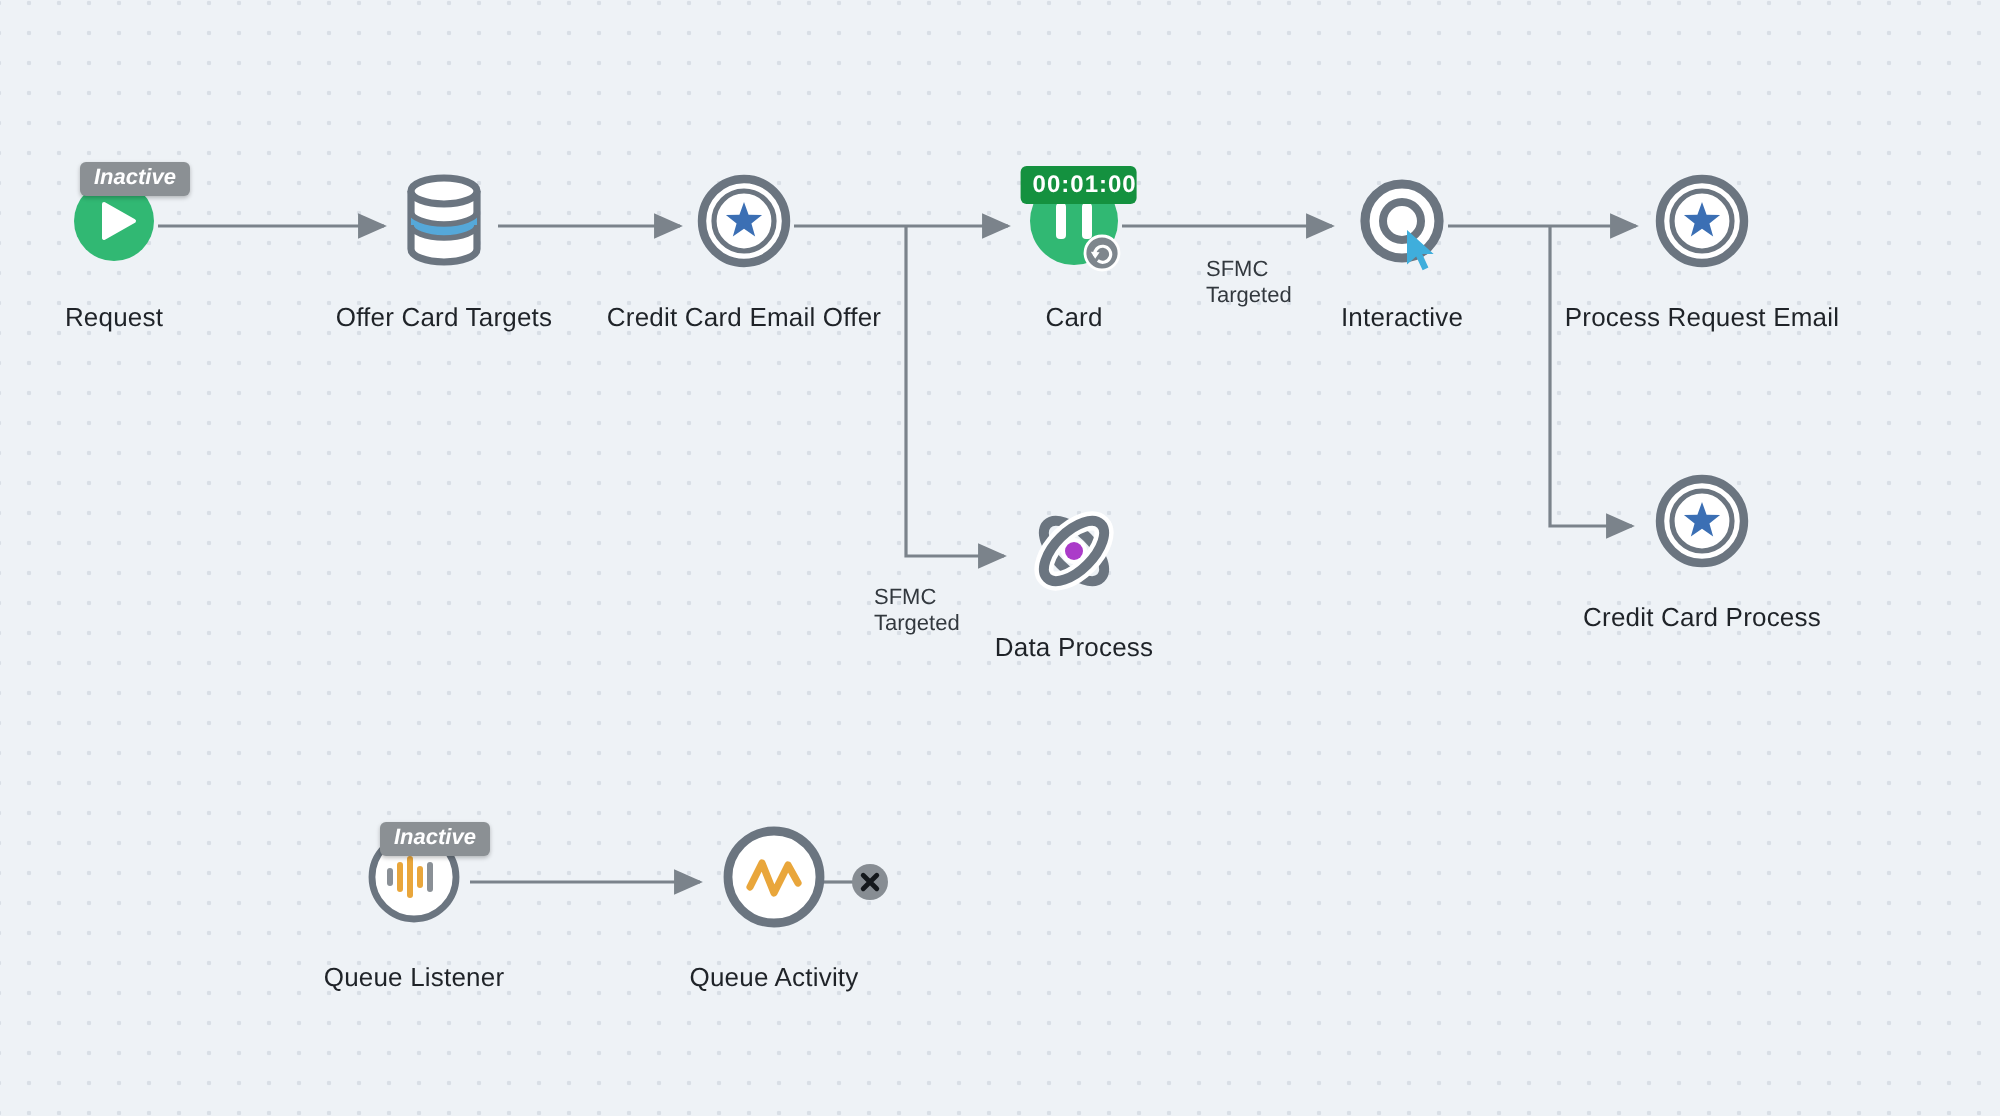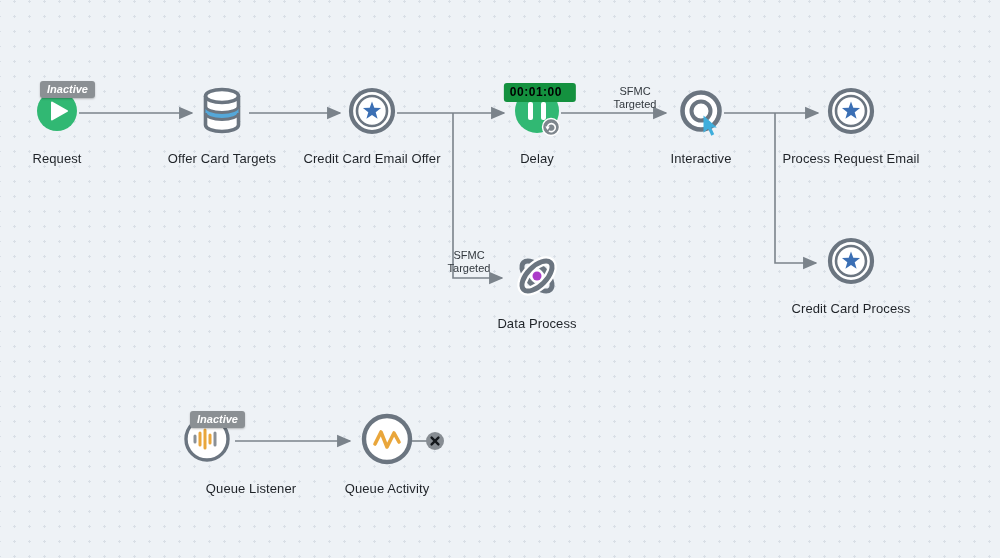--- a/index.html
+++ b/index.html
@@ -20,26 +20,26 @@
   }
   .status-badge{
     position:absolute;left:-17px;top:-32px;z-index:3;
     background:#8b9094;color:#fff;font-size:11px;font-weight:bold;
     padding:2px 7px 3px 7px;border-radius:3px;white-space:nowrap;
     box-shadow:0 1px 2px rgba(0,0,0,.25);
     font-style:italic;
   }
   .timer-badge{
     position:absolute;left:50%;top:-30px;transform:translateX(-46%);z-index:3;
-    background:#14913f;color:#000000;font-size:12px;font-weight:bold;
-    padding:2px 14px 3px 6px;border-radius:3px;white-space:nowrap;letter-spacing:.5px;
+    background:#14913f;color:#ffffff;font-size:12px;font-weight:bold;
+    padding:2px 0 3px 6px;border-radius:3px;white-space:nowrap;letter-spacing:.5px;
   }
   .edge-label{
-    position:absolute;width:64px;text-align:center;
-    font-size:11px;line-height:13px;color:#32383e;
+    position:absolute;width:64px;
+    font-size:11px;line-height:13px;color:#32383e;margin-top:44px;
   }
 </style>
 </head>
 <body>
 
 <div class="canvas">
 
   <svg class="edges" width="1000" height="558">
     <defs>
       <marker id="arr" viewBox="0 0 10 10" refX="9" refY="5" markerWidth="9" markerHeight="9" orient="auto-start-reverse">
@@ -108,21 +108,21 @@
         <rect x="-9" y="-9" width="5" height="18" rx="2" fill="#fff"></rect>
         <rect x="4" y="-9" width="5" height="18" rx="2" fill="#fff"></rect>
         <g transform="translate(14,16)">
           <circle r="8.5" fill="#7e868d" stroke="#fff" stroke-width="1.4"></circle>
           <path d="M-3.6,1.4 a4,4 0 1 1 1.5,2.4" fill="none" stroke="#fff" stroke-width="1.6"></path>
           <path d="M-5.6,-0.6 L-3.4,2.9 L-1.2,-0.4 Z" fill="#fff"></path>
         </g>
       </svg>
     </span>
     <span class="timer-badge">00:01:00</span>
-    <div class="nlabel">Delay</div>
+    <div class="nlabel">Card</div>
   </div>
 
   <div class="node" style="left:701px;top:113px;">
     <span class="icon">
       <svg width="58" height="58" viewBox="-29 -29 58 58">
         <circle r="18.5" fill="#fff" stroke="#6b7580" stroke-width="4.6"></circle>
         <circle r="9.5" fill="#fff" stroke="#6b7580" stroke-width="4"></circle>
         <g transform="translate(2.5,4.5) scale(1.15)">
           <path d="M0,0 L0,15 L4,11.5 L6.8,17.5 L9.3,16.3 L6.6,10.4 L11.6,10.4 Z" fill="#3faedc"></path>
         </g>
@@ -171,21 +171,21 @@
       <svg width="52" height="52" viewBox="-26 -26 52 52">
         <circle r="21" fill="#fff" stroke="#6b7580" stroke-width="3.4"></circle>
         <rect x="-13.5" y="-4.5" width="3" height="9" rx="1.5" fill="#8a9096"></rect>
         <rect x="-8.5" y="-7.5" width="3" height="15" rx="1.5" fill="#e9a63b"></rect>
         <rect x="-3.5" y="-10.5" width="3" height="21" rx="1.5" fill="#e9a63b"></rect>
         <rect x="1.5" y="-5.5" width="3" height="11" rx="1.5" fill="#e9a63b"></rect>
         <rect x="6.5" y="-7.5" width="3" height="15" rx="1.5" fill="#8a9096"></rect>
       </svg>
     </span>
     <span class="status-badge" style="top:-30px;">Inactive</span>
-    <div class="nlabel" style="top:40px;margin-left:44px;">Queue Listener</div>
+    <div class="nlabel" style="top:40px;">Queue Listener</div>
   </div>
 
   <div class="node" style="left:387px;top:441px;">
     <span class="icon">
       <svg width="58" height="58" viewBox="-29 -29 58 58">
         <circle r="23" fill="#fff" stroke="#6b7580" stroke-width="4.4"></circle>
         <polyline points="-12,5 -6,-7 0,8 7,-6 12,3" fill="none" stroke="#e9a63b" stroke-width="3.6" stroke-linecap="round" stroke-linejoin="round"></polyline>
       </svg>
     </span>
     <div class="nlabel" style="top:40px;">Queue Activity</div>

